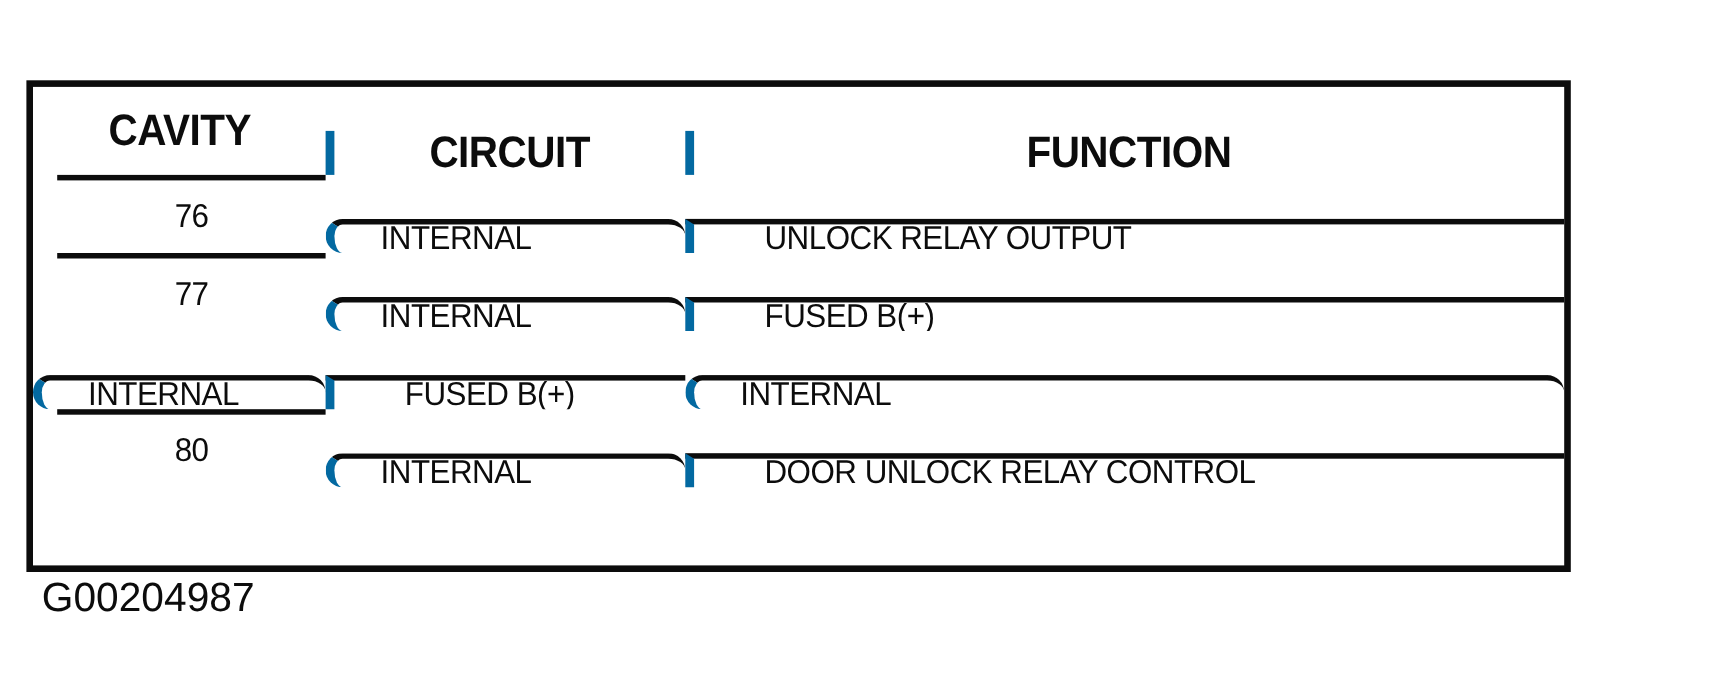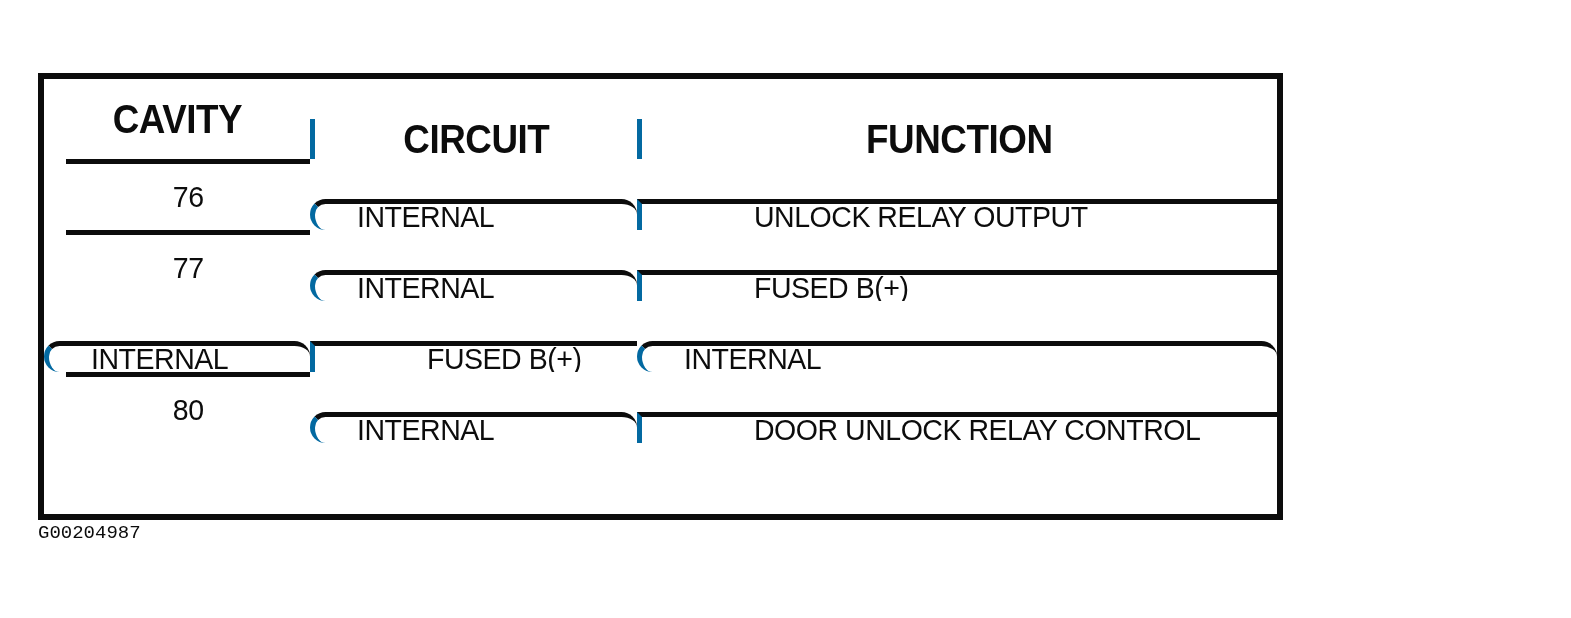--- a/index.html
+++ b/index.html
@@ -8,38 +8,38 @@
     width: 1571px;
     height: 618px;
     position: relative;
     overflow: hidden;
     font-family: "Liberation Sans", sans-serif;
     color: #0c0c0c;
   }
 
   .scan-table {
     position: absolute;
-    left: 38px;
+    left: 24px;
     top: 73px;
-    width: 1245px;
+    width: 1404px;
     border: 6px solid #0c0c0c;
     display: grid;
     grid-template-columns: 266px 327px 1fr;
     grid-template-rows: 80px repeat(5, 71px);
     background: #ffffff;
   }
 
   .cell {
     display: flex;
     align-items: center;
     overflow: hidden;
     white-space: nowrap;
   }
   
-  .cell.col2, .cell.col3 { border-left: 5px solid #0369a1; margin-top: 40px; }
+  .cell.col2, .cell.col3 { border-left: 8px solid #0369a1; margin-top: 40px; }
   
   .cell.data { border-top: 5px solid #0c0c0c; }
 
   .hdr {
     justify-content: center;
     font-weight: bold;
     font-size: 40px;
   }
   .hdr .txt {
     transform: scaleX(0.92);
@@ -50,30 +50,29 @@
   .body-txt {
     font-size: 30px;
     letter-spacing: -0.5px;
     transform: scaleX(0.95);
     transform-origin: left center;
   }
 
   .c-cavity { justify-content: center; margin-left: 22px; }
   .c-cavity .body-txt { transform-origin: center; }
   .c-circuit { padding-left: 42px; border-radius: 23px; }
-  .c-func { padding-left: 112px; }
+  .c-func { padding-left: 64px; }
 
   .caption {
     position: absolute;
     left: 38px;
     top: 522px;
-    font-size: 19px;
+    font-size: 37px;
     letter-spacing: 0;
     color: #0c0c0c;
-    font-family: Liberation Mono, monospace;
   }
 </style>
 </head>
 <body>
 
 <div class="scan-table">
 
   <div class="cell hdr col1">
     <span class="txt">CAVITY</span>
   </div>

